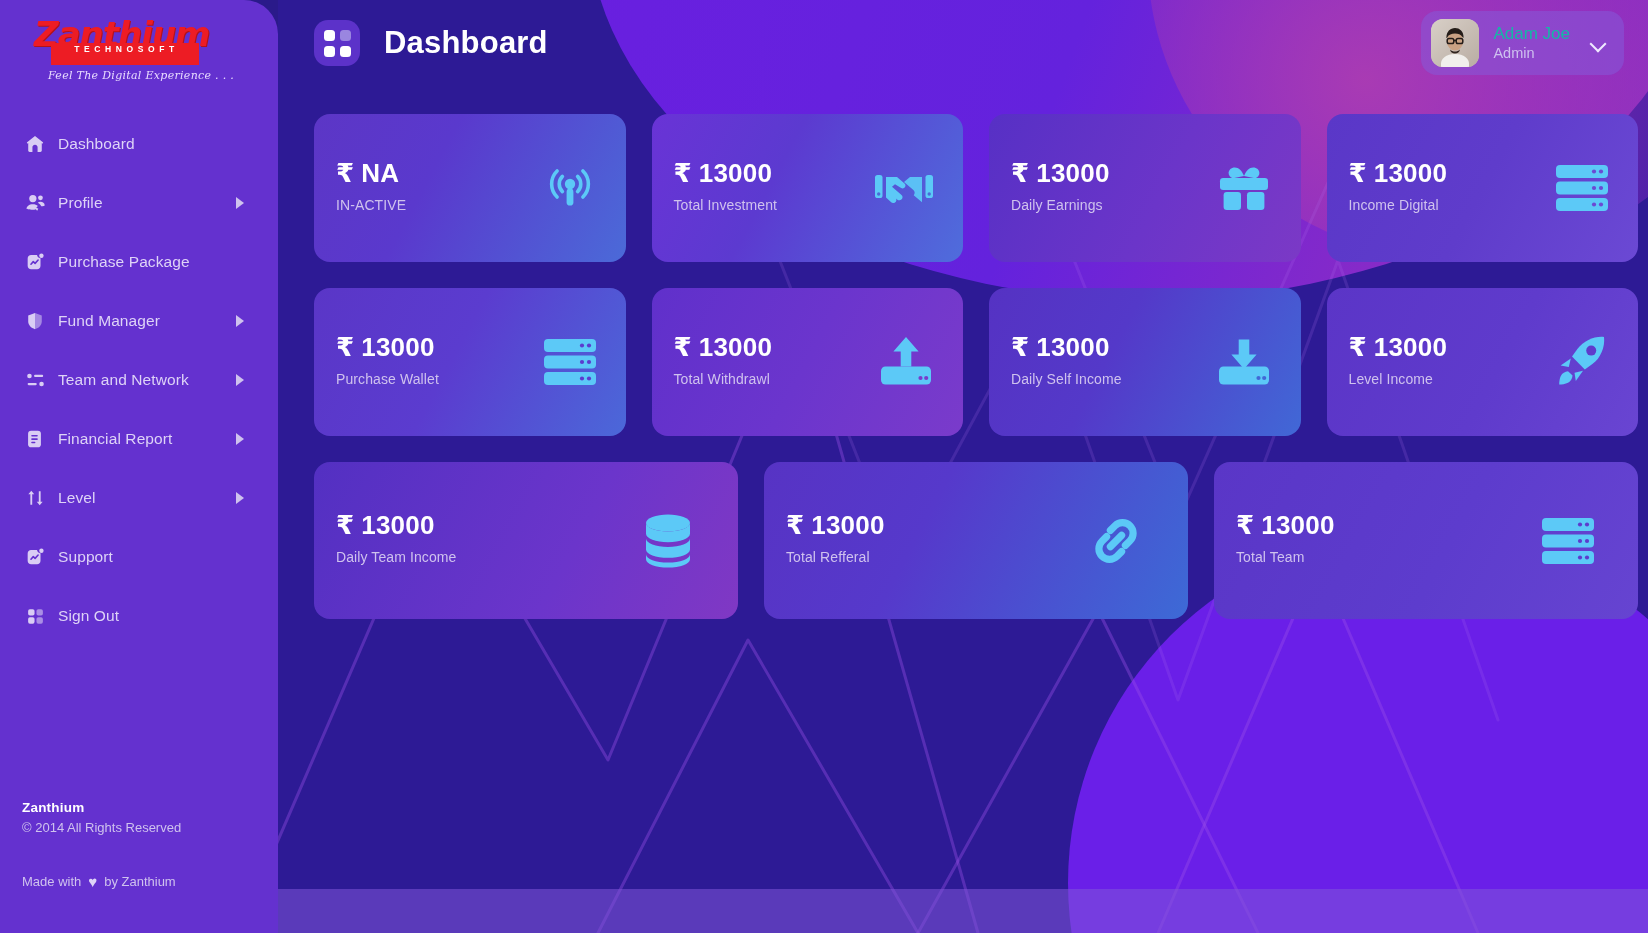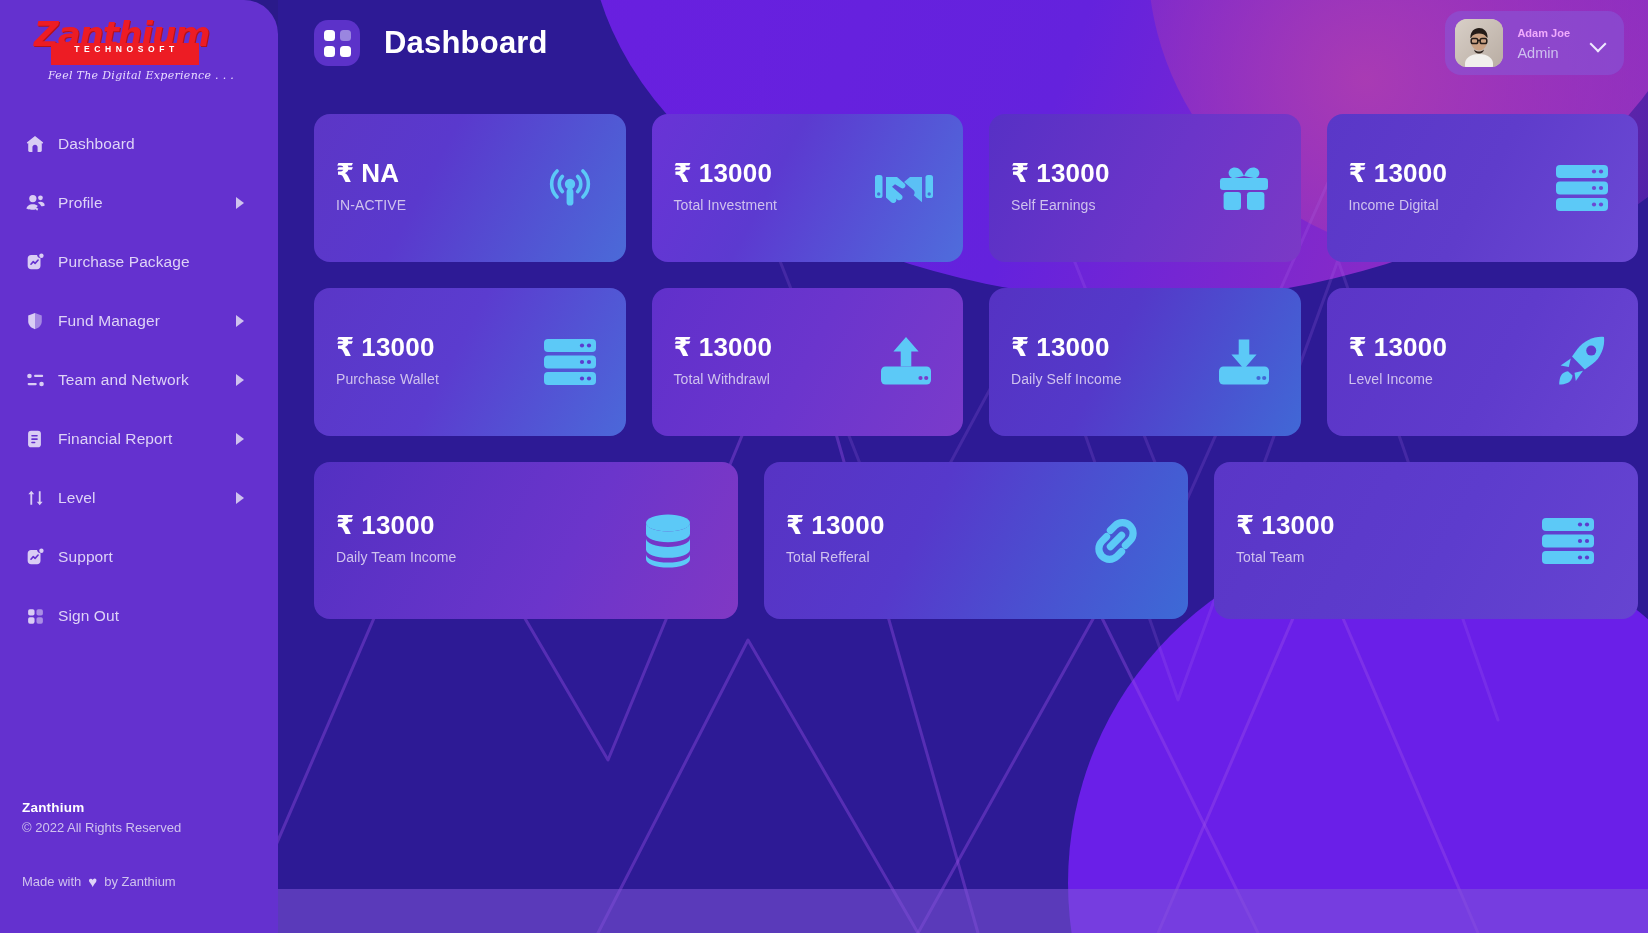--- a/index.html
+++ b/index.html
@@ -203,21 +203,21 @@
   }
   .avatar {
     width: 48px; height: 48px;
     border-radius: 12px;
     overflow: hidden;
     flex: 0 0 48px;
     background: #cfc3bb;
     position: relative;
   }
   .avatar svg { display: block; width: 48px; height: 48px; }
-  .u-name { font-size: 11px; font-weight: bold; color: #f0abfc; line-height: 21px; }
+  .u-name { font-size: 17px; font-weight: normal; color: #14b8a6; line-height: 21px; }
   .u-role { font-size: 14.5px; color: #cec0ef; line-height: 19px; }
   .chev {
     width: 16px; height: 10px;
     margin-left: 6px;
     position: relative;
   }
   .chev::before {
     content: "";
     position: absolute; left: 2px; top: 0;
     width: 10px; height: 10px;
@@ -398,21 +398,21 @@
             <rect x="13.6" y="13.4" width="7" height="7" rx="2" opacity=".6"></rect>
           </svg>
         </span>
         <span class="nav-label">Sign Out</span>
       </div>
 
     </nav>
 
     <div class="side-foot">
       <div class="sf-brand">Zanthium</div>
-      <div class="sf-copy">© 2022 All Rights Reserved</div>
+      <div class="sf-copy">© 2014 All Rights Reserved</div>
       <div class="sf-made">
         <span>Made with</span>
         <span class="sf-heart">♥</span>
         <span>by Zanthium</span>
       </div>
     </div>
   </aside>
 
   <section id="main">
 
@@ -504,21 +504,21 @@
               <path d="M13 14h11l7.5 6.4c1.4 1.2 1.3 3.2-.1 4.3-1.2 1-2.9.9-4.1-.1L22 21.2l-3 2.6 9.5 8.2c1.5 1.3 1.4 3.4-.1 4.6-1.3 1-3.1.9-4.3-.2l-1.2-1c.9 1.4.5 3.1-.9 4-1.3.9-3 .7-4.1-.4l-4.9-4.5z"></path>
               <path d="M49 14H37l-6 5.1 9.4 8c1.6 1.4 1.7 3.7.3 5.1l8.3 7.1z" opacity=".92"></path>
             </svg>
           </span>
         </div>
 
         <div class="card v3">
           <div class="val">
             <span class="cur">₹</span><span>13000</span>
           </div>
-          <div class="lbl">Self Earnings</div>
+          <div class="lbl">Daily Earnings</div>
           <span class="cico">
             <svg width="58" height="54" viewBox="0 0 58 54" fill="currentColor">
               <path d="M29 15c-2-5.4-5.3-8.6-9.2-8.6-3.6 0-6.2 2.4-6.2 5.6 0 2.4 1.6 4.3 4.4 5.3z"></path>
               <path d="M29 15c2-5.4 5.3-8.6 9.2-8.6 3.6 0 6.2 2.4 6.2 5.6 0 2.4-1.6 4.3-4.4 5.3z"></path>
               <rect x="5" y="17" width="48" height="12" rx="3.2"></rect>
               <rect x="8.6" y="31" width="17.4" height="18" rx="3.2"></rect>
               <rect x="32" y="31" width="17.4" height="18" rx="3.2"></rect>
             </svg>
           </span>
         </div>

